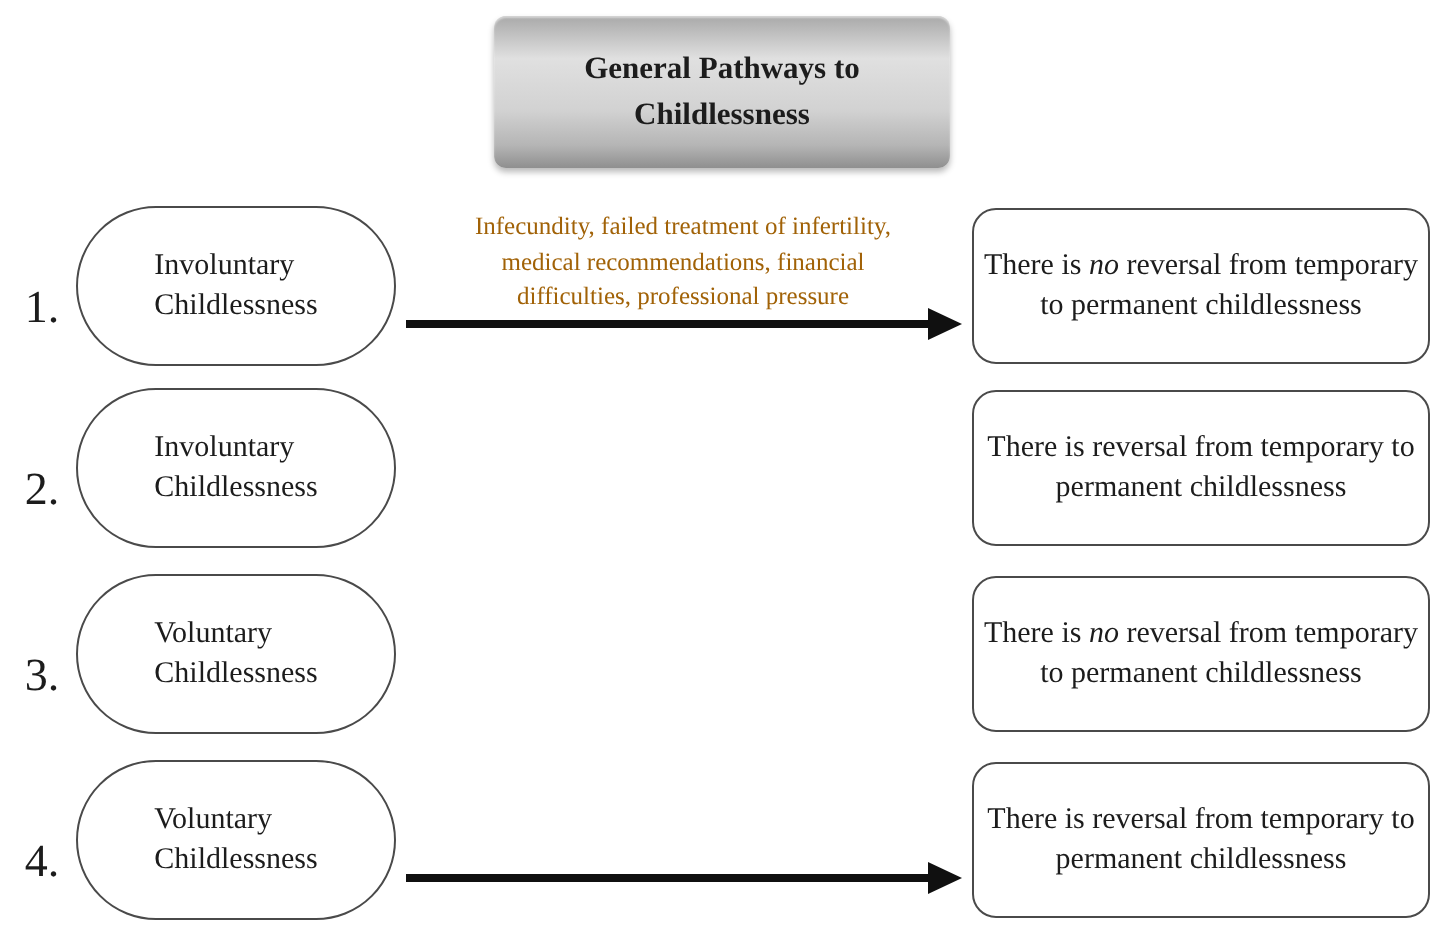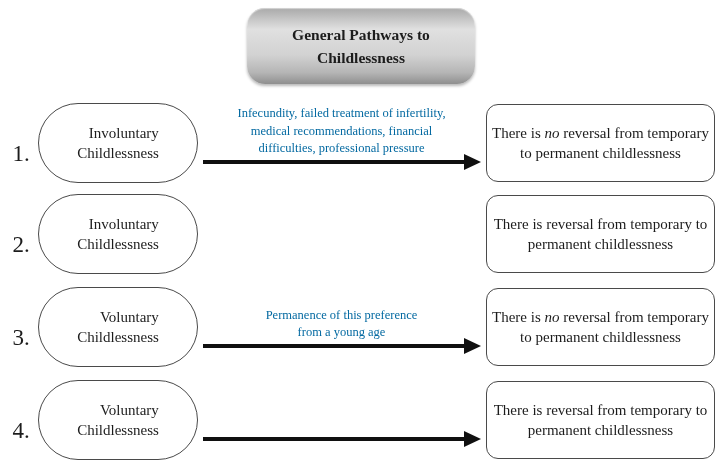--- a/index.html
+++ b/index.html
@@ -8,46 +8,46 @@
     --background:#ffffff;
   }
   html,body{margin:0;padding:0;background:#e9e9e9;}
   .canvas{
     position:relative; width:720px; height:466px; background:var(--background);
     font-family:"Liberation Serif","DejaVu Serif",serif; color:var(--text);
     overflow:hidden;
   }
   .title-box{
     position:absolute; left:247px; top:8px; width:228px; height:76px;
-    border-radius:18px;
+    border-radius:6px;
     background:linear-gradient(to bottom, var(--title-top) 0%, var(--title-light) 28%, #d2d2d2 62%, #b5b5b5 85%, var(--title-bottom) 100%);
     box-shadow:0 2px 3px rgba(0,0,0,0.28), inset 0 1px 1px rgba(255,255,255,0.5);
     display:flex; align-items:center; justify-content:center;
     font-weight:bold; font-size:15.5px; line-height:1.5; text-align:center;
     white-space:pre-line;
   }
   .row{position:absolute; left:0; width:720px; height:80px;}
   .row-1{top:103px;} .row-2{top:194px;} .row-3{top:287px;} .row-4{top:380px;}
   .row-number{
     position:absolute; left:4px; top:0; width:34px; height:100%;
     display:flex; align-items:center; justify-content:center;
     font-size:23px; transform:translateY(11px);
   }
   .category-oval{
     position:absolute; left:38px; top:0; width:160px; height:80px;
     box-sizing:border-box; border:1.5px solid var(--box-border); border-radius:40px;
     background:#fff;
-    display:flex; align-items:center; justify-content:center; text-align:right;
+    display:flex; align-items:center; justify-content:center; text-align:left;
     font-size:15px; line-height:1.35; white-space:pre-line;
   }
   .pathway{position:absolute; left:200px; top:0; width:283px; height:80px;}
   .pathway-label{
     position:absolute; left:0; right:0; bottom:25px;
     text-align:center; font-size:12.5px; line-height:1.42; white-space:pre-line;
-    color:#0369a1;
+    color:#a16207;
   }
   .arrow{
     position:absolute; left:3px; right:2px; top:51px; height:16px;
     display:flex; align-items:center;
   }
   .arrow-line{flex:1; height:4px; background:var(--arrow);}
   .arrow-head{
     width:0; height:0;
     border-top:8px solid transparent; border-bottom:8px solid transparent;
     border-left:17px solid var(--arrow);
@@ -92,28 +92,20 @@
 Childlessness</div>
     <div class="outcome-box">
       <span><span>There is </span><i></i><span>reversal from temporary to permanent childlessness</span></span>
     </div>
   </div>
 
   <div class="row row-3">
     <div class="row-number">3.</div>
     <div class="category-oval">Voluntary
 Childlessness</div>
-    <div class="pathway">
-      <div class="pathway-label">Permanence of this preference
-from a young age</div>
-      <div class="arrow">
-        <div class="arrow-line"></div>
-        <div class="arrow-head"></div>
-      </div>
-    </div>
     <div class="outcome-box">
       <span><span>There is </span><i>no</i><span> reversal from temporary to permanent childlessness</span></span>
     </div>
   </div>
 
   <div class="row row-4">
     <div class="row-number">4.</div>
     <div class="category-oval">Voluntary
 Childlessness</div>
     <div class="pathway">

